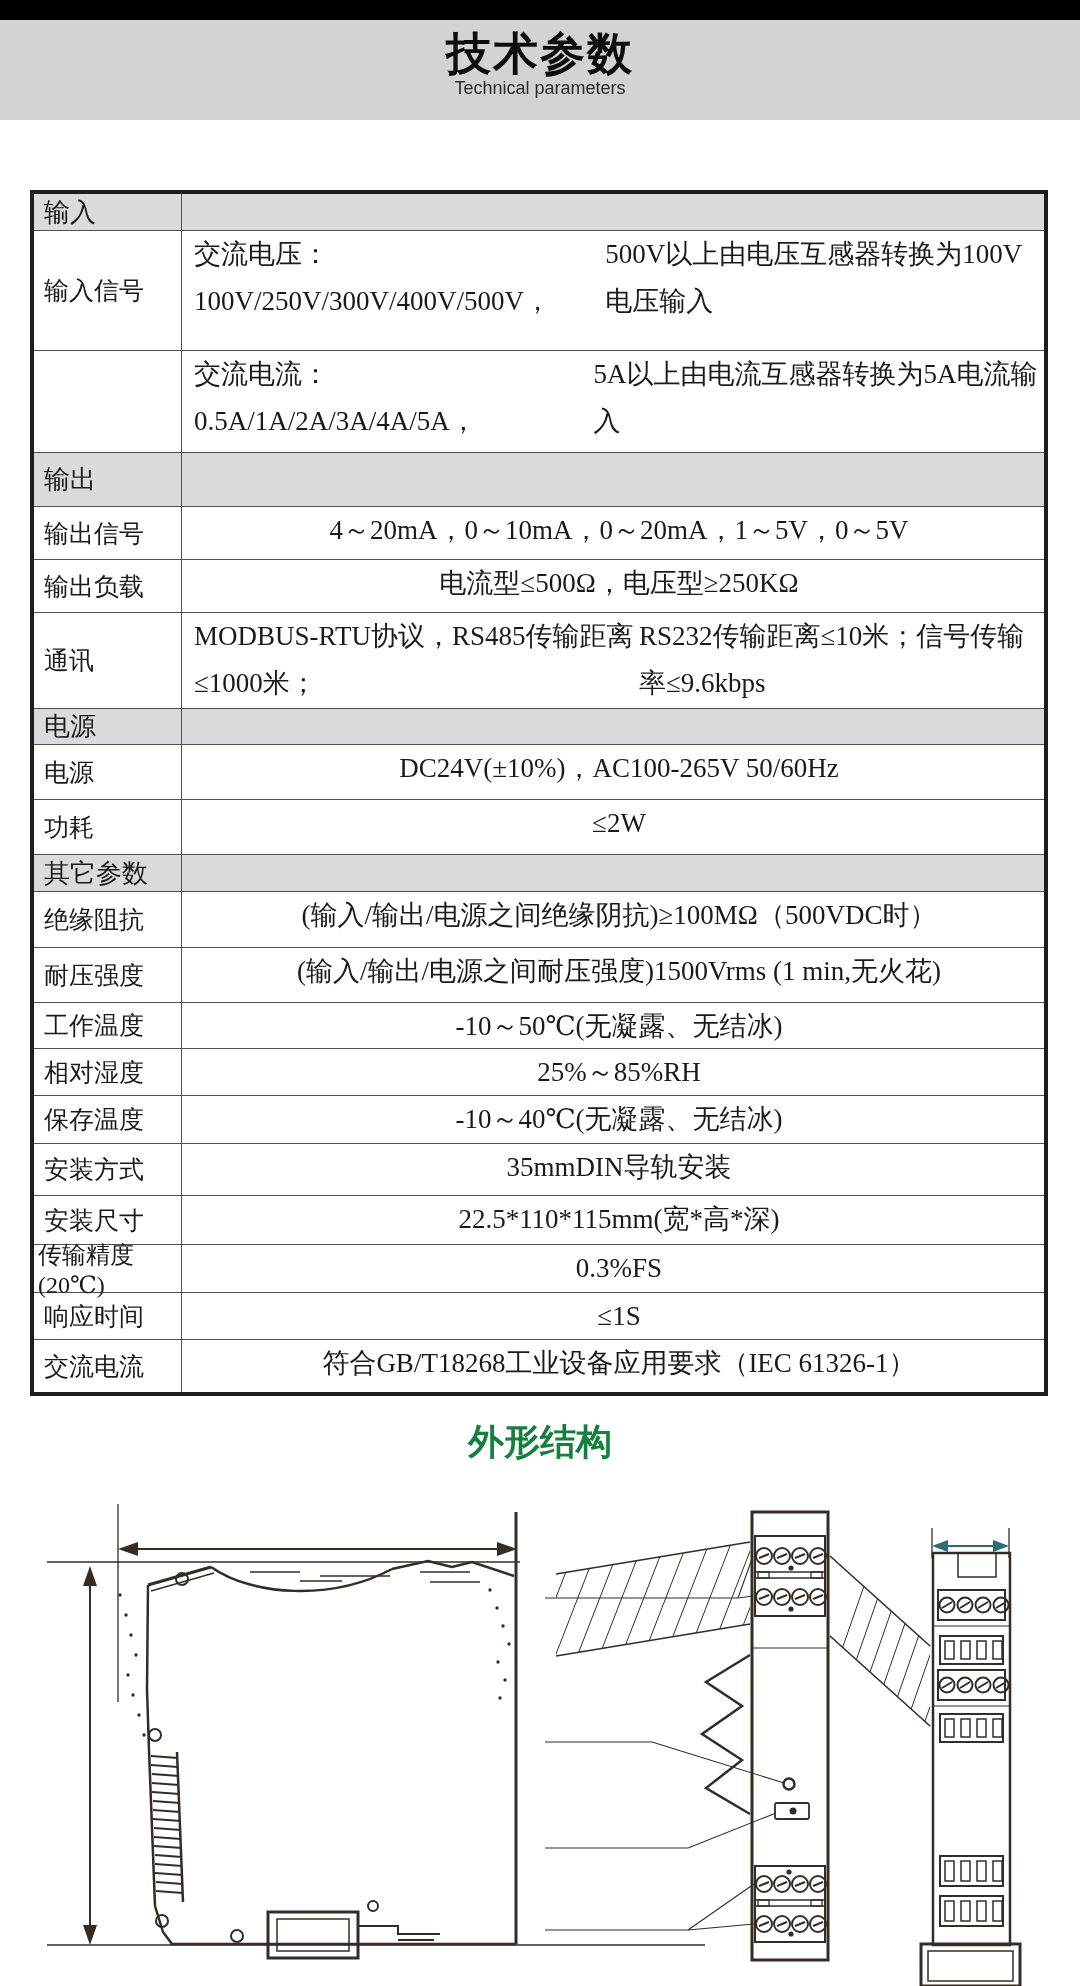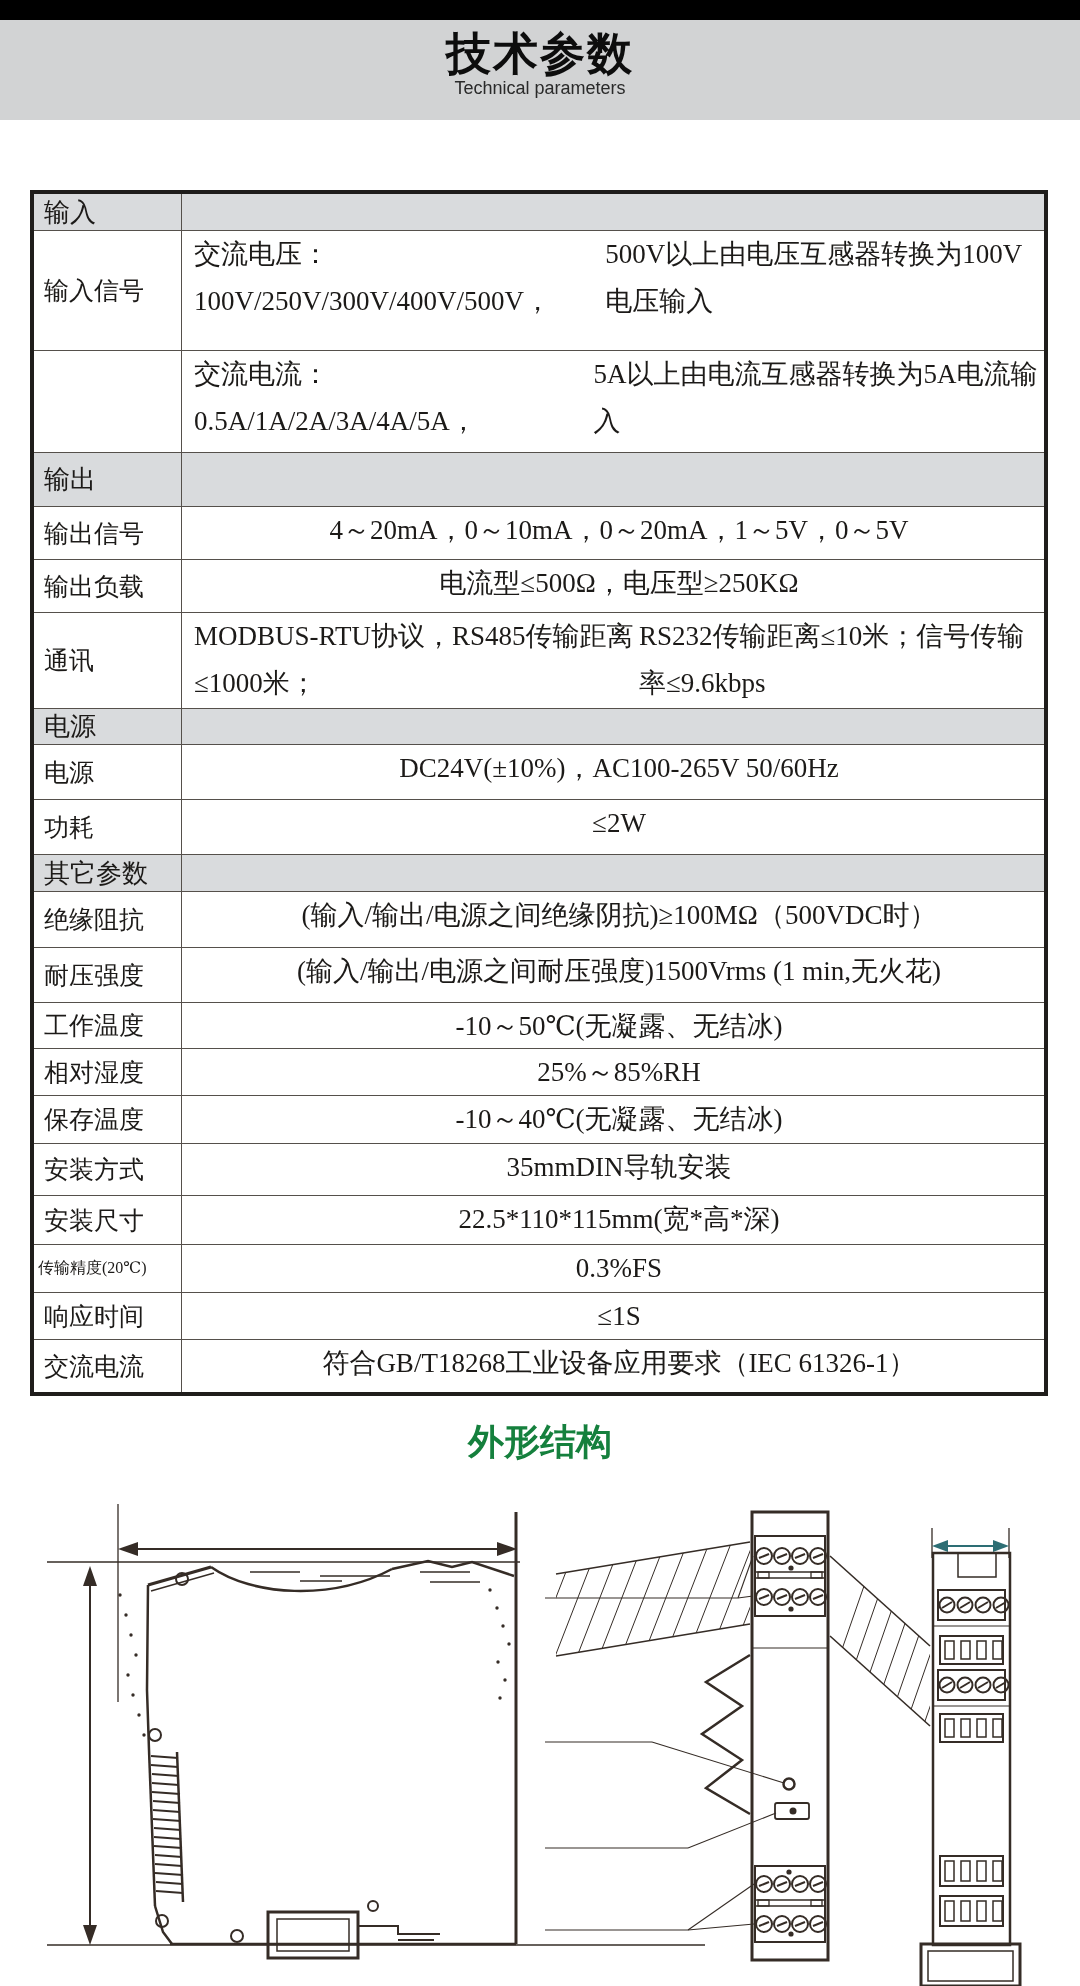--- a/index.html
+++ b/index.html
@@ -23,21 +23,21 @@
   .hdr .subtitle{font-family:"Liberation Sans","DejaVu Sans",sans-serif;font-size:18px;color:#2a2a2a;margin-top:-4px}
 
   
   .spec-table{position:absolute;left:30px;top:190px;width:1018px;border:4px solid #1f1d1b;background:#fff}
   .trow{display:flex;border-bottom:1px solid #55504b}
   .trow:last-child{border-bottom:none}
   .trow.sec{background:var(--secbg)}
   .lbl{width:148px;flex:0 0 148px;border-right:1px solid #55504b;display:flex;align-items:center;
        padding-left:10px;font-size:25px}
   .trow.sec .lbl{font-size:26px}
-  .lbl.tight{font-size:16px;padding-left:4px}
+  .lbl.tight{font-size:24px;padding-left:4px}
   .val{flex:1;display:flex;flex-direction:row;justify-content:center;padding-left:12px;
        font-size:27px;line-height:1.75}
 
   
   .structure-heading{position:absolute;left:0;top:1418px;width:1080px;text-align:center;
        font-family:"Liberation Sans","DejaVu Sans",sans-serif;font-size:36px;font-weight:bold;color:#15803d}
   .drawings{position:absolute;left:0;top:1470px;width:1080px;height:516px}
   .drawings svg{position:absolute;left:0;top:0}
 
   .ink{stroke:var(--ink);fill:none}

